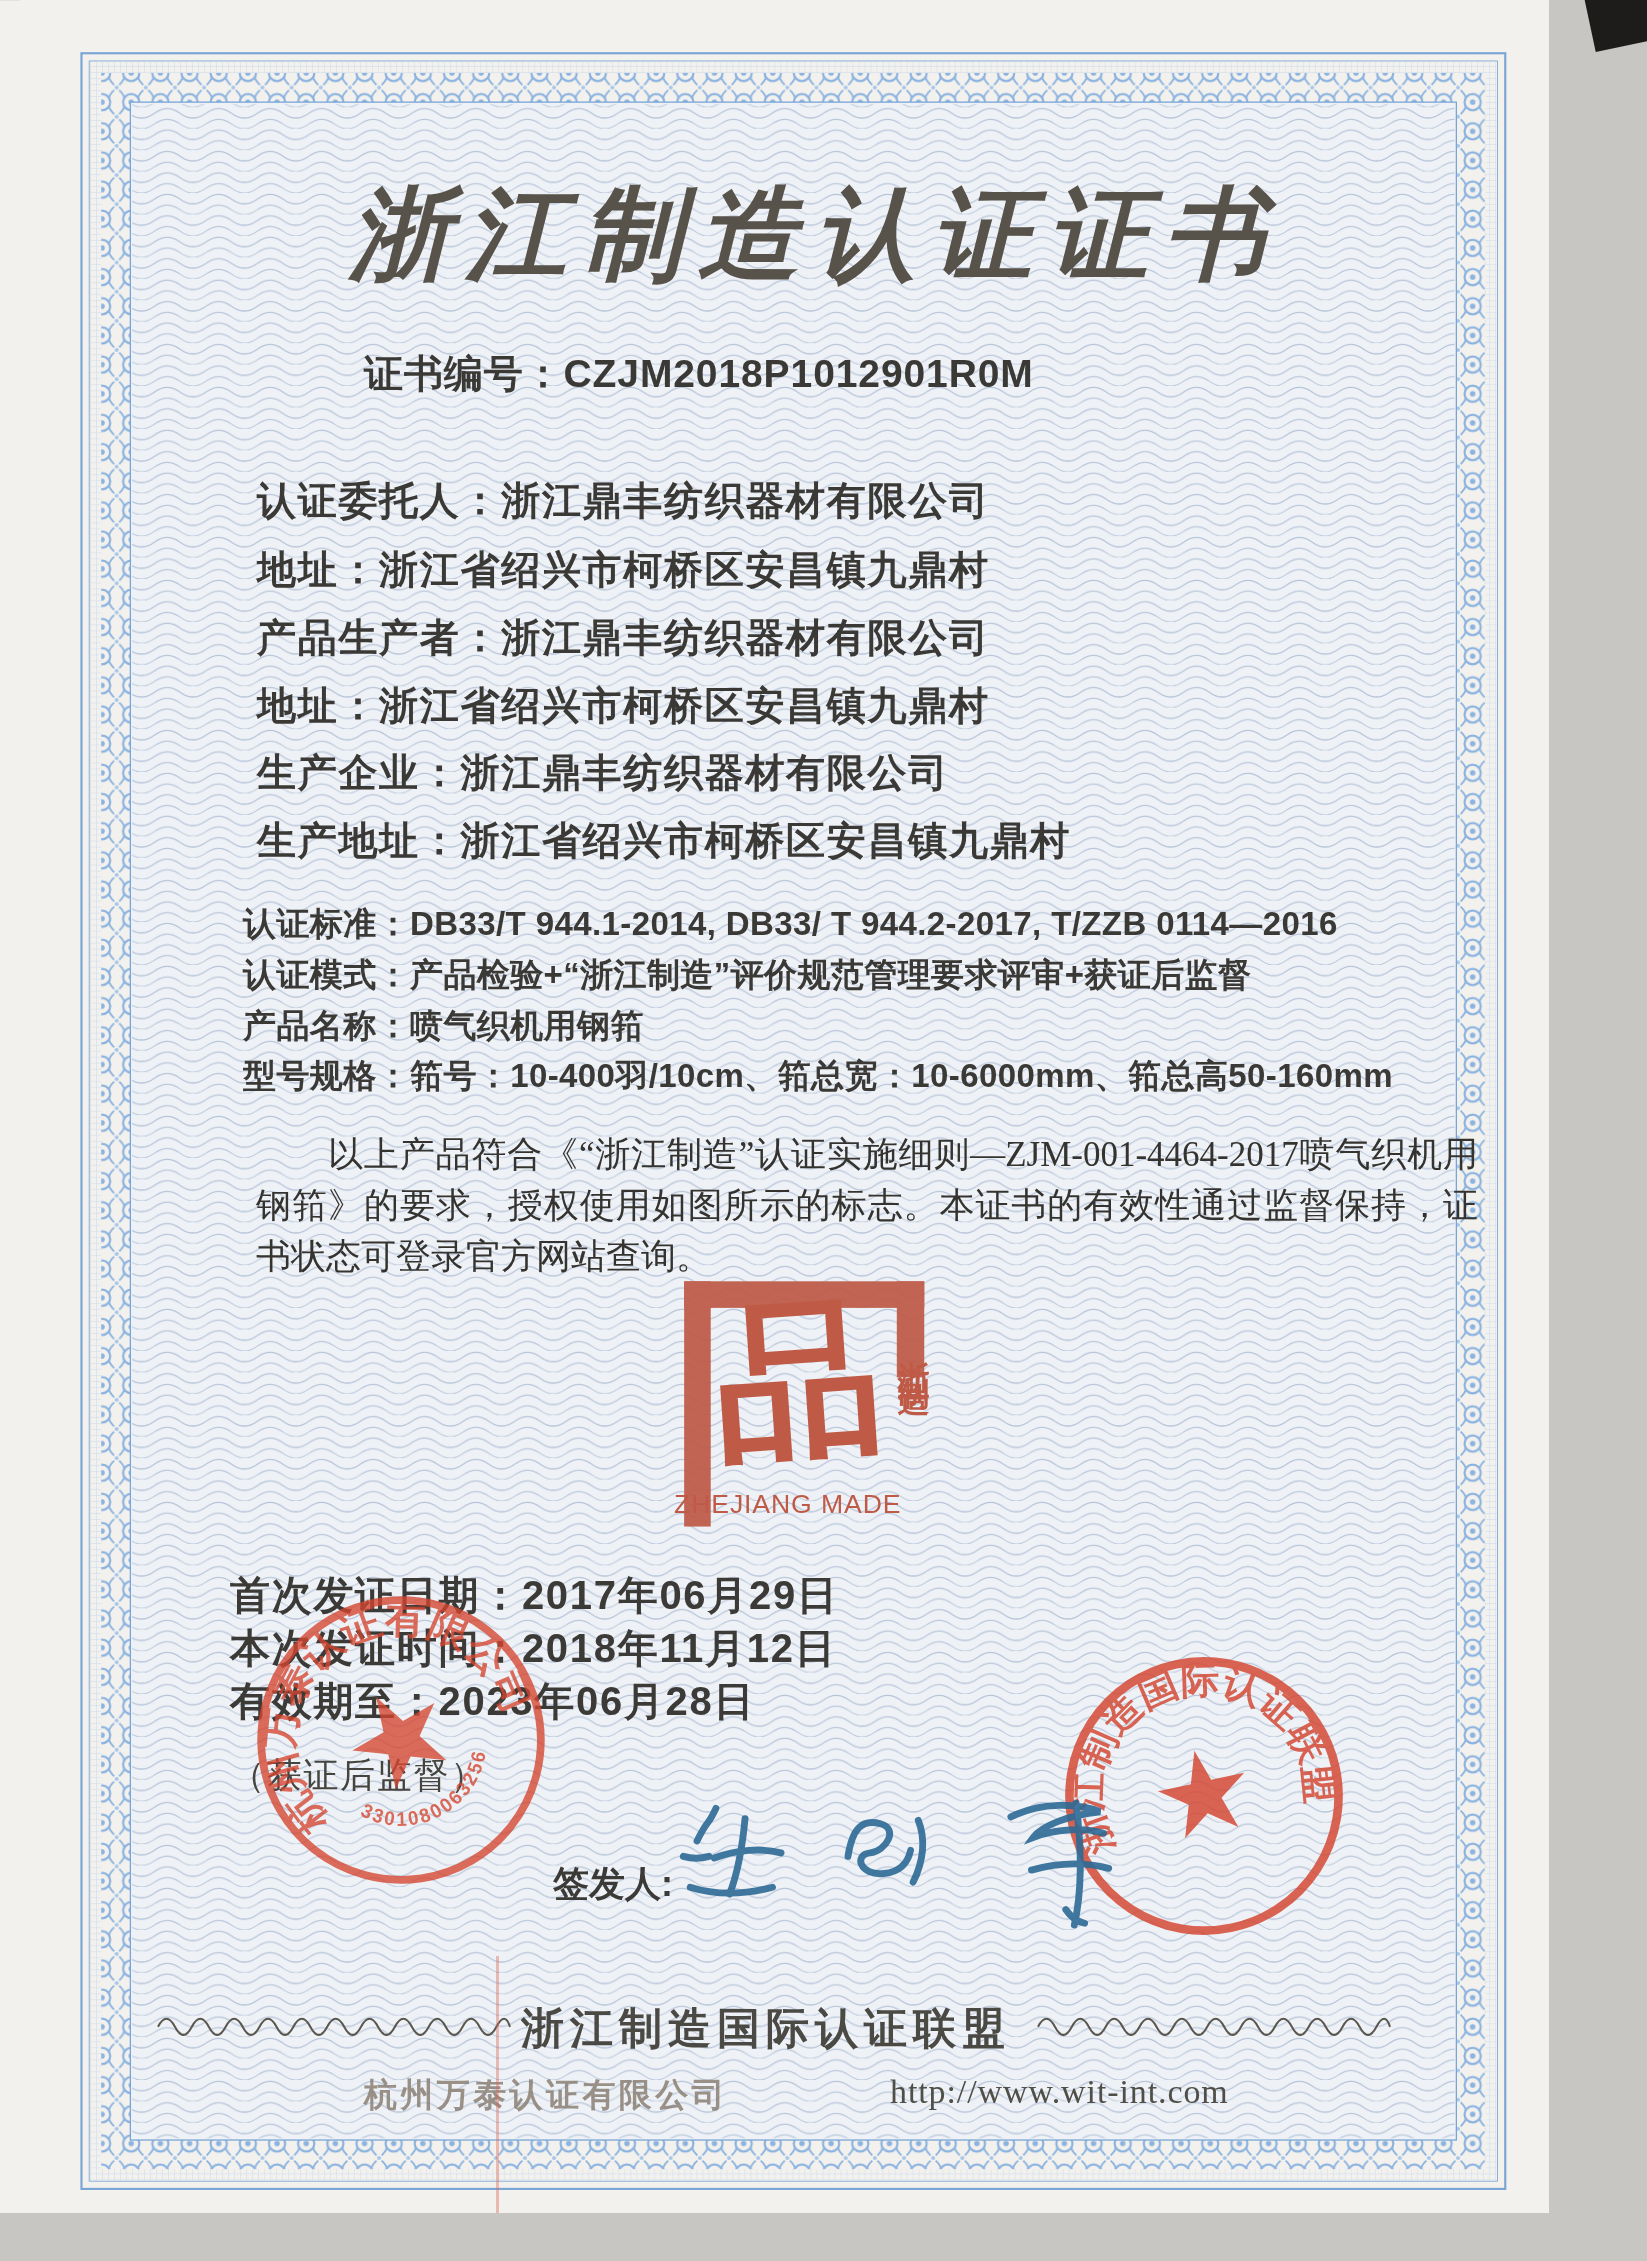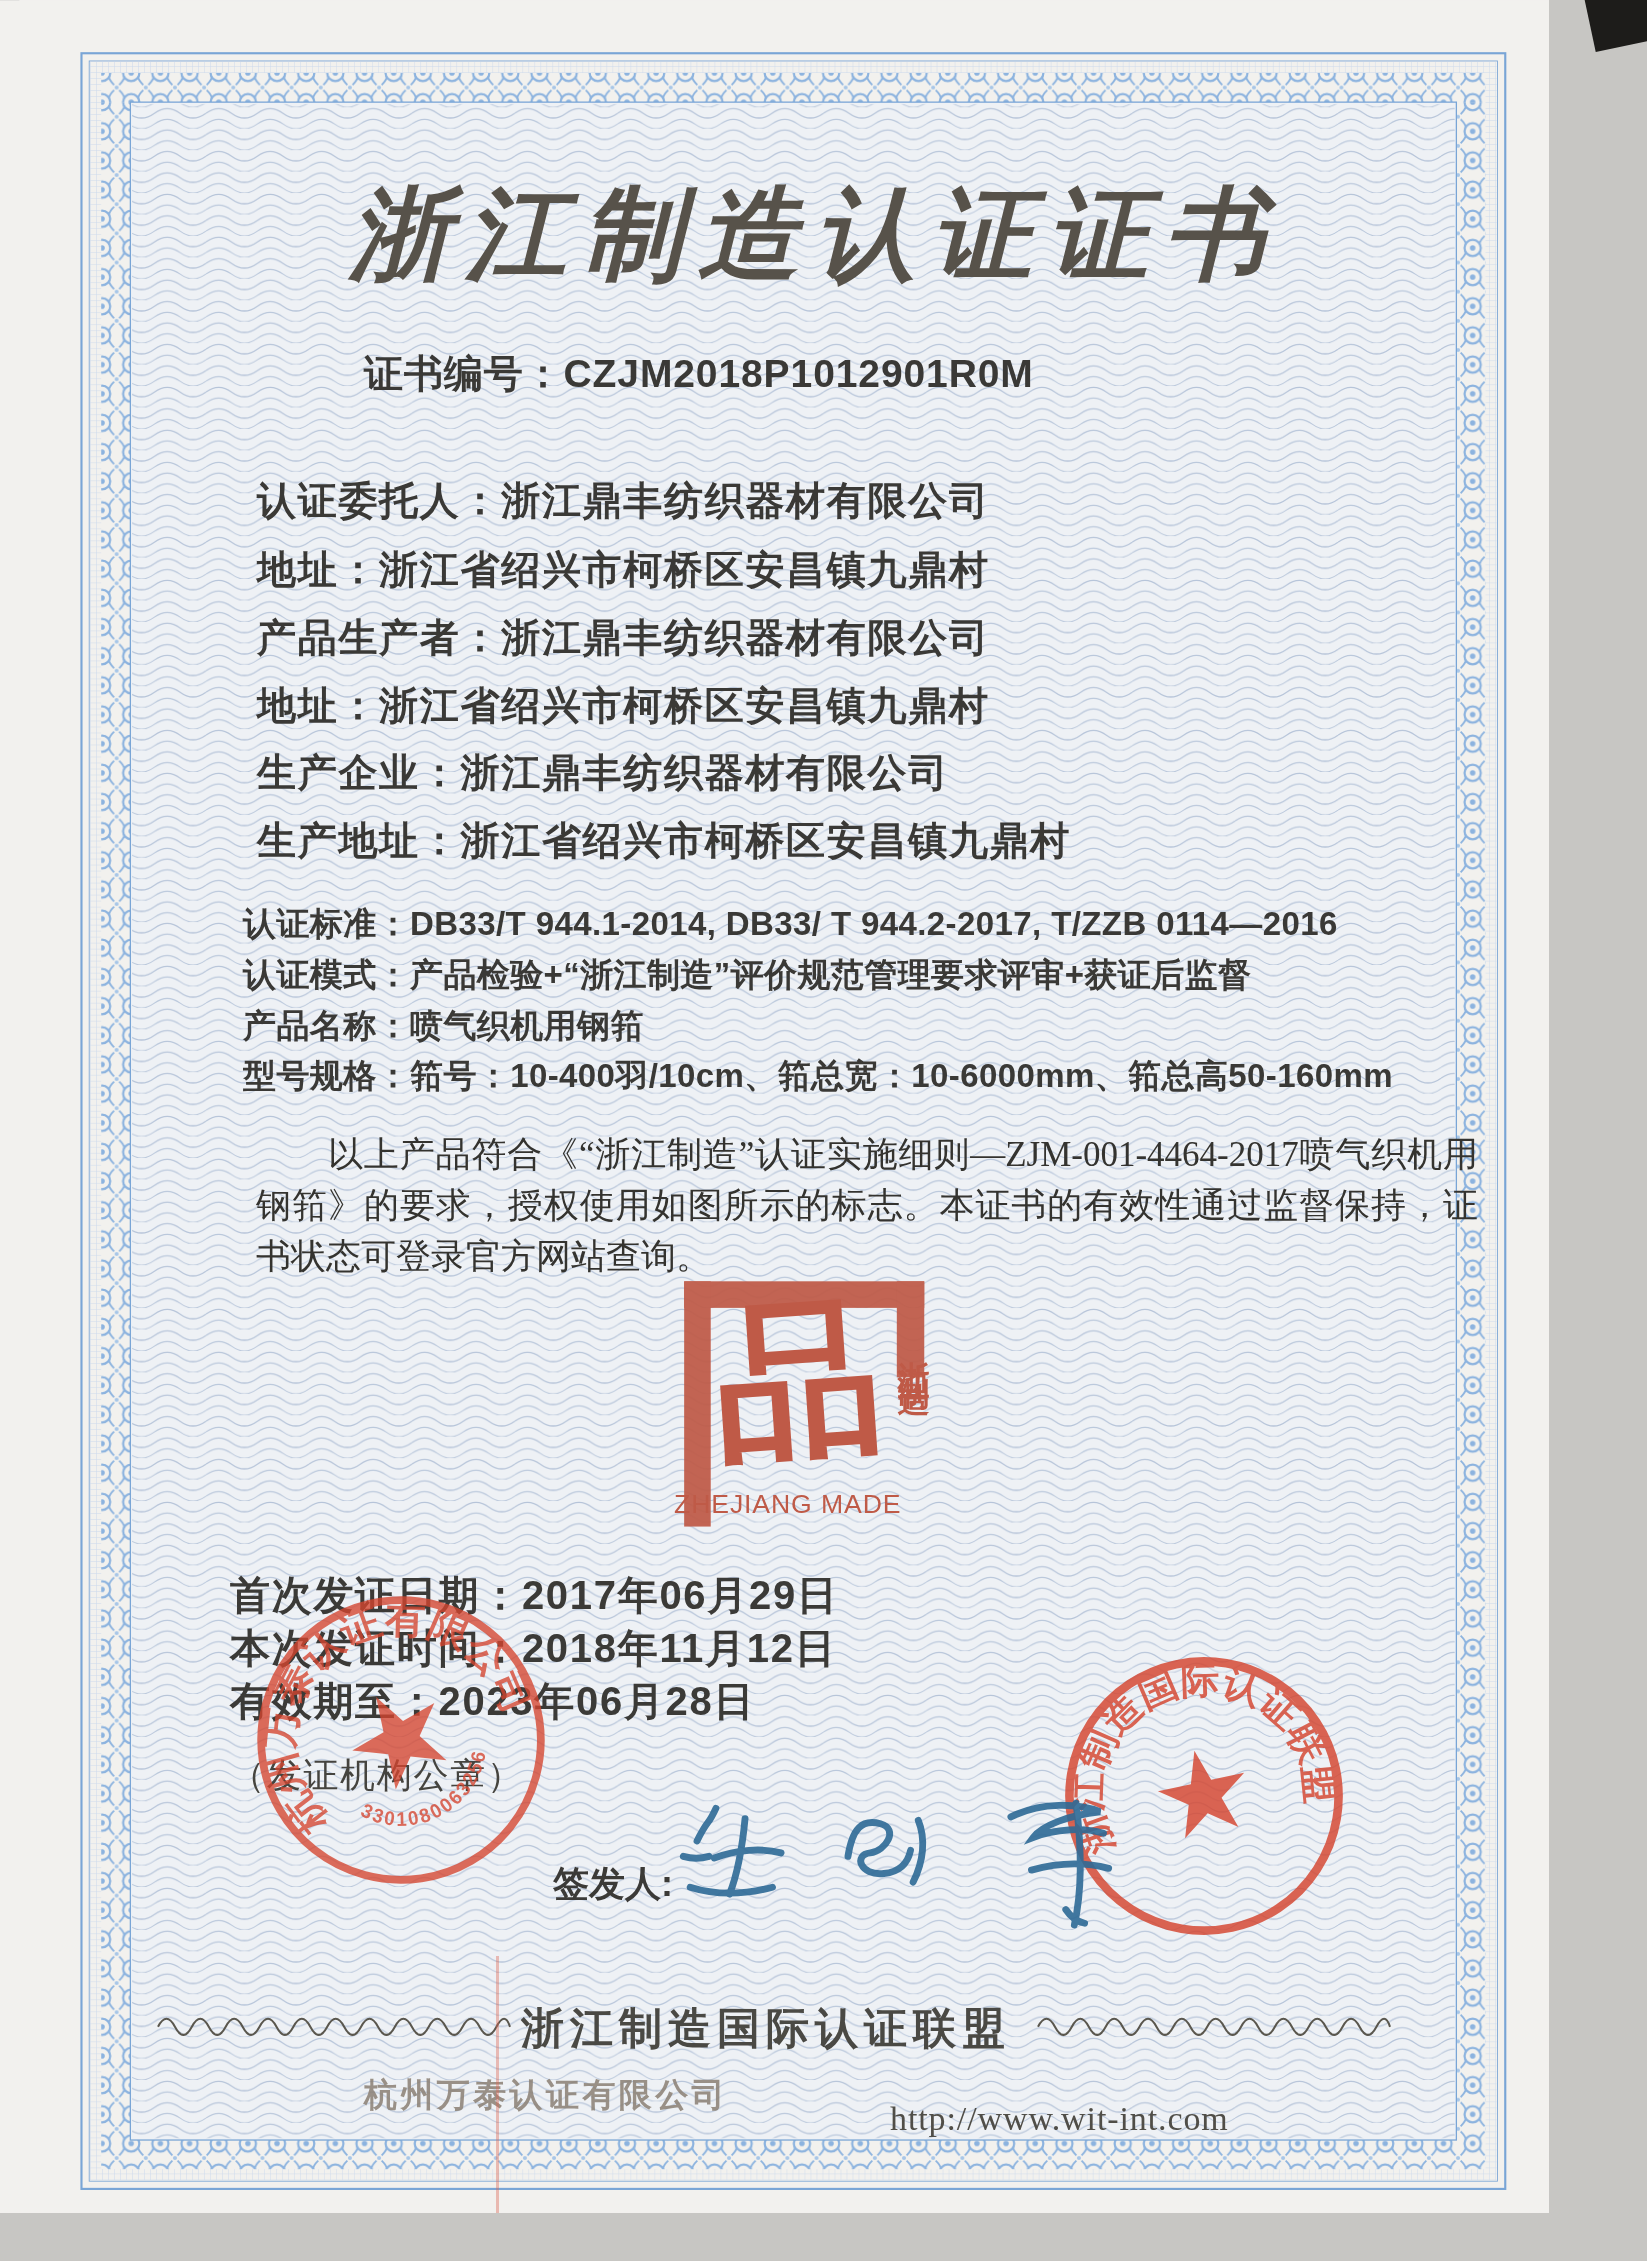--- a/index.html
+++ b/index.html
@@ -43,21 +43,21 @@
   .logo-caption{
     left:674px;top:1489px;width:302px;text-align:left;
     font-size:26.6px;font-weight:400;letter-spacing:0.9px;color:#bf5a47;white-space:nowrap;
   }
   .alliance{
     left:303px;top:2000px;width:926px;text-align:center;
     font-size:43px;font-weight:700;letter-spacing:6px;color:#4a4944;white-space:nowrap;
   }
   .issuer{left:364px;top:2073px;font-size:33px;font-weight:600;letter-spacing:3.4px;color:#8b8074;opacity:.85;}
   .url{left:890px;top:2073px;font-size:34px;letter-spacing:0.9px;color:#504e48;
-       font-family:"Liberation Serif","DejaVu Serif",serif;margin-top:27px;}
+       font-family:"Liberation Serif","DejaVu Serif",serif;}
   .scan-artifact{left:496px;top:1956px;width:2.6px;height:257px;background:rgba(219,102,82,.40);}
 </style>
 </head>
 <body>
 
 <div class="abs paper"></div>
 <div class="abs corner-dark-tl"></div>
 <div class="abs corner-dark-tr"></div>
 
 <svg class="abs" style="left:0;top:0" width="1549" height="2213" viewBox="0 0 1806 2580">
@@ -119,21 +119,21 @@
     <rect x="20" y="12" width="31" height="286"></rect>
   </g>
 </svg>
 <div class="abs logo-mark">品</div>
 <div class="abs logo-side">浙江制造</div>
 <div class="abs logo-caption">ZHEJIANG MADE</div>
 
 <div class="abs txt dline" style="top:1568px">首次发证日期：2017年06月29日</div>
 <div class="abs txt dline" style="top:1621px">本次发证时间：2018年11月12日</div>
 <div class="abs txt dline" style="top:1674px">有效期至：2023年06月28日</div>
-<div class="abs txt sealnote">（发证机构公章）</div>
+<div class="abs txt sealnote">（获证后监督）</div>
 
 <svg class="abs" style="left:250px;top:1589px" width="302" height="302" viewBox="0 0 352 352">
   <g opacity="0.78" transform="rotate(-30 176 176)">
     <circle cx="176" cy="176" r="163" fill="none" stroke="#d5452f" stroke-width="9"></circle>
     <polygon points="176,118 189.1,158 231.2,158.1 197.1,182.9 210.1,222.9 176,198.2 141.9,222.9 154.9,182.9 120.8,158.1 162.9,158" fill="#d5452f"></polygon>
     <path id="arcL" d="M58.5,218.8 A125,125 0 1 1 293.5,218.8" fill="none"></path>
     <text font-size="45" font-weight="700" fill="#d5452f">
       <textPath href="#arcL" startOffset="4" textLength="470" lengthAdjust="spacingAndGlyphs">杭州万泰认证有限公司</textPath>
     </text>
     <path id="arcLnum" d="M89.4,226 A100,100 0 0 0 262.6,226" fill="none"></path>

